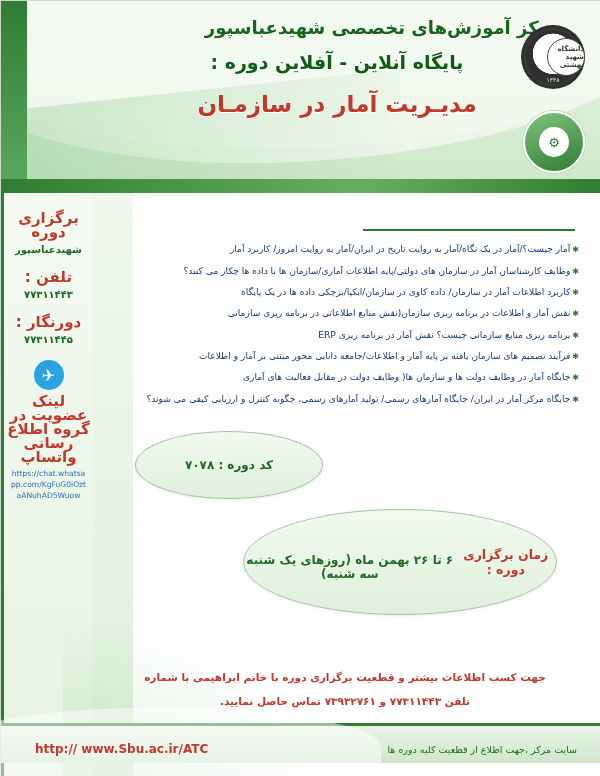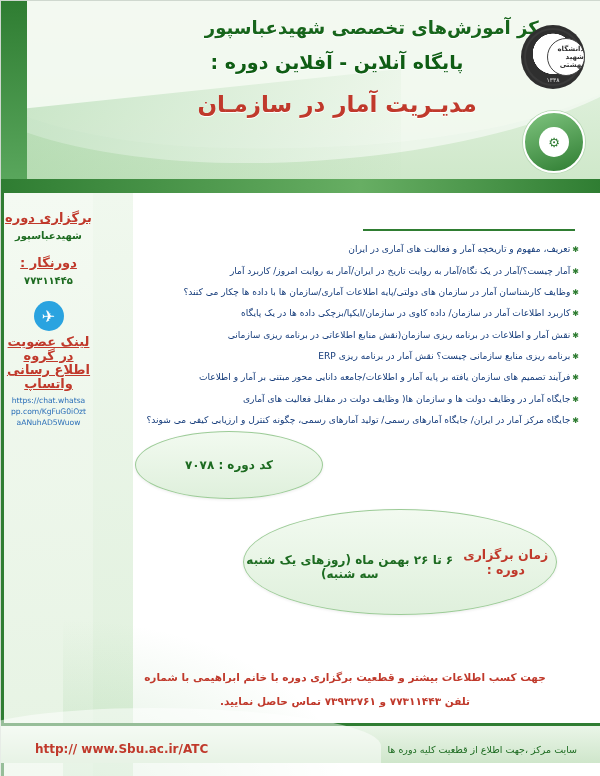--- a/index.html
+++ b/index.html
@@ -124,21 +124,21 @@
     position:absolute;left:0px;top:192px;width:92px;height:584px;
     background:linear-gradient(180deg,#f4faf2,#e6f3e3);
     border-left:3px solid #2f7d32;
     box-sizing:border-box;
     direction:rtl;
     text-align:center;
     padding-top:18px;
   }
   .sb-block{margin-bottom:13px;}
   .sb-title{
-    font-size:13px;color:#c0392b;font-weight:bold;line-height:14px;text-decoration:underline;
+    font-size:15px;color:#c0392b;font-weight:bold;line-height:14px;
   }
   .sb-value{
     font-size:10px;color:#1d6b21;font-weight:bold;line-height:15px;margin-top:3px;
   }
   .sb-link{
     font-size:7.6px;color:#2b6fb8;line-height:11px;word-break:break-all;
     padding:0 6px;margin-top:4px;
   }
   .tg-icon{
     width:30px;height:30px;margin:8px auto 4px auto;border-radius:50%;
@@ -272,20 +272,24 @@
 
   <div class="divider"></div>
 
   <div class="sidebar">
 
     <div class="sb-block">
       <div class="sb-title">برگزاری دوره</div>
       <div class="sb-value">شهیدعباسپور</div>
     </div>
 
+    <div class="sb-block">
+      <div class="sb-title">تلفن :</div>
+      <div class="sb-value">۷۷۳۱۱۴۴۳</div>
+    </div>
 
     <div class="sb-block">
       <div class="sb-title">دورنگار :</div>
       <div class="sb-value">۷۷۳۱۱۴۴۵</div>
     </div>
 
     <div class="tg-icon">✈</div>
 
     <div class="sb-block">
       <div class="sb-title">لینک عضویت در گروه اطلاع رسانی واتساپ</div>
@@ -295,21 +299,20 @@
   </div>
 
   <div class="main">
     <div class="main-bg"></div>
     <div class="deco-left"></div>
     <div class="deco-curve"></div>
 
     <div class="title-underline"></div>
 
     <ul class="topics">
-      <li><span class="star">✱</span><span>تعریف، مفهوم و تاریخچه آمار و فعالیت های آماری در ایران</span></li>
       <li><span class="star">✱</span><span>آمار چیست؟/آمار در یک نگاه/آمار به روایت تاریخ در ایران/آمار به روایت امروز/ کاربرد آمار</span></li>
       <li><span class="star">✱</span><span>وظایف کارشناسان آمار در سازمان های دولتی/پایه اطلاعات آماری/سازمان ها با داده ها چکار می کنند؟</span></li>
       <li><span class="star">✱</span><span>کاربرد اطلاعات آمار در سازمان/ داده کاوی در سازمان/ایکپا/بزچکی داده ها در یک پایگاه</span></li>
       <li><span class="star">✱</span><span>نقش آمار و اطلاعات در برنامه ریزی سازمان(نقش منابع اطلاعاتی در برنامه ریزی سازمانی</span></li>
       <li><span class="star">✱</span><span>برنامه ریزی منابع سازمانی چیست؟ نقش آمار در برنامه ریزی ERP</span></li>
       <li><span class="star">✱</span><span>فرآیند تصمیم های سازمان یافته بر پایه آمار و اطلاعات/جامعه دانایی محور مبتنی بر آمار و اطلاعات</span></li>
       <li><span class="star">✱</span><span>جایگاه آمار در وظایف دولت ها و سازمان ها( وظایف دولت در مقابل فعالیت های آماری</span></li>
       <li><span class="star">✱</span><span>جایگاه مرکز آمار در ایران/ جایگاه آمارهای رسمی/ تولید آمارهای رسمی، چگونه کنترل و ارزیابی کیفی می شوند؟</span></li>
     </ul>
 

